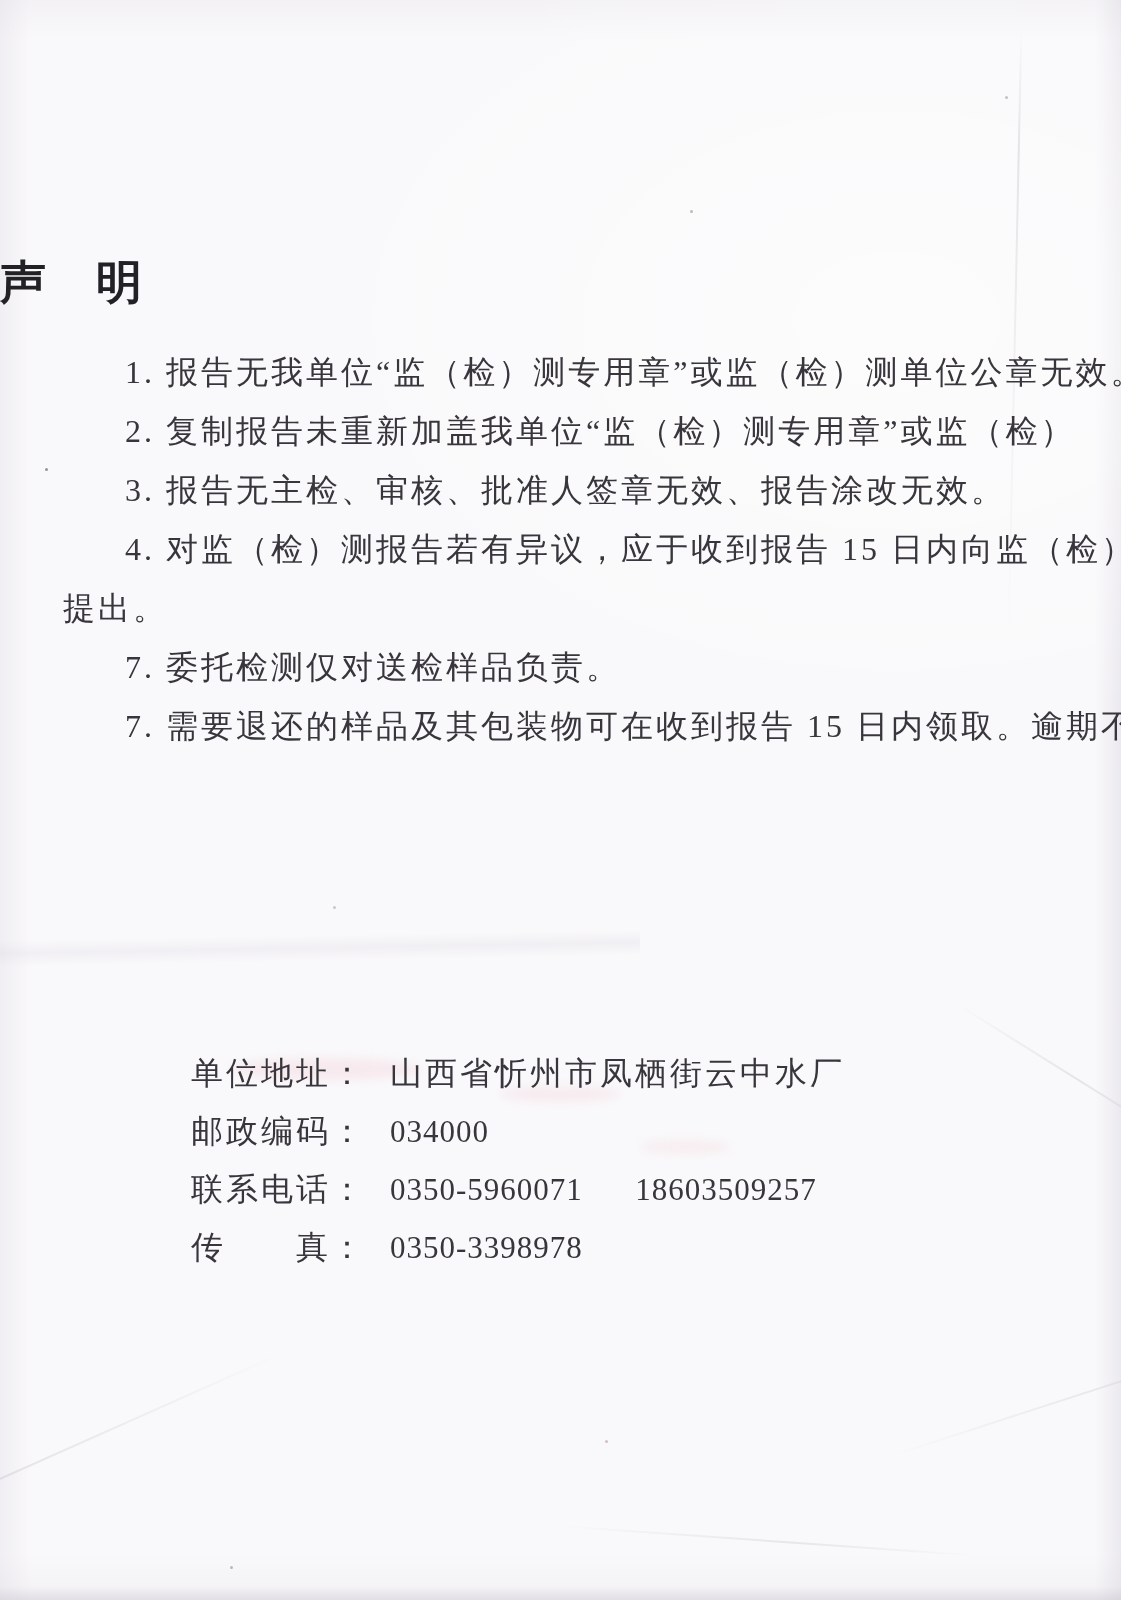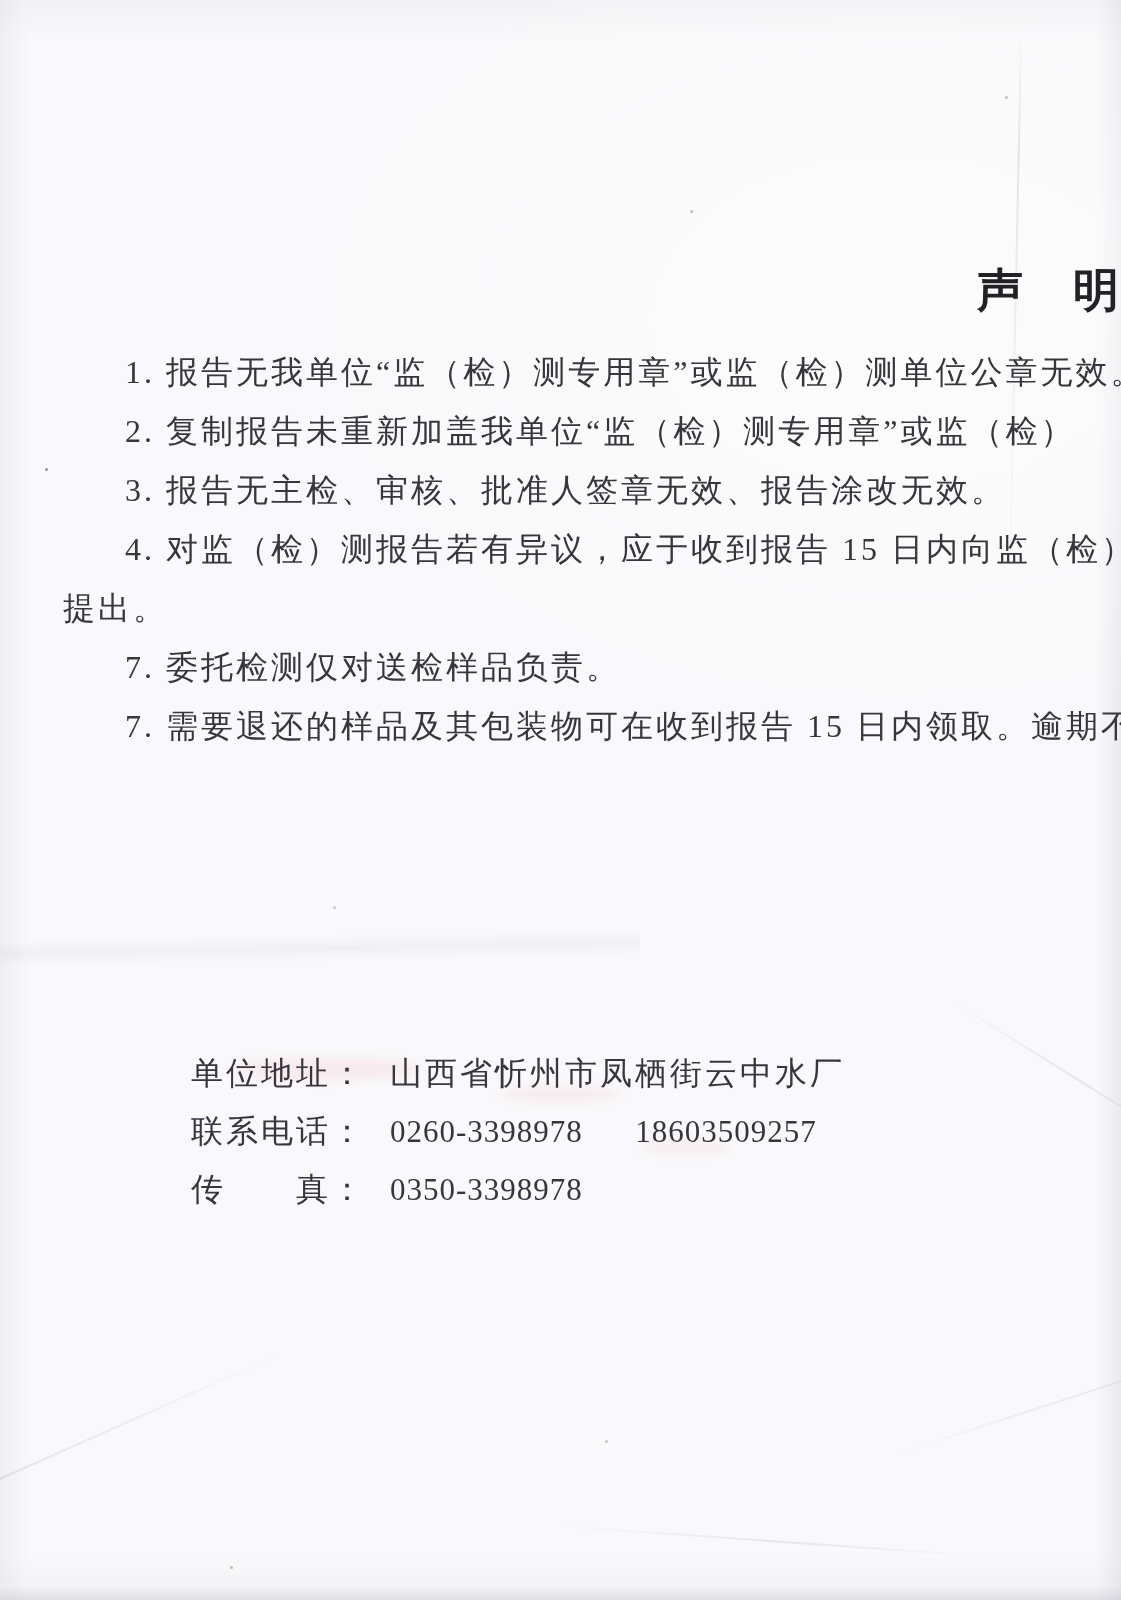--- a/index.html
+++ b/index.html
@@ -47,22 +47,22 @@
   .smudge-pink2 { left: 500px; top: 1086px; width: 120px; height: 16px; background: rgba(236,140,158,0.10); }
   .smudge-pink3 { left: 640px; top: 1140px; width: 90px; height: 14px; background: rgba(236,140,158,0.09); }
   .specks { position: absolute; left: 45px; top: 468px; width: 3px; height: 3px;
     background: rgba(70,68,76,0.55); border-radius: 50%;
     box-shadow: 185px 1098px 0 rgba(120,80,90,0.4), 645px -258px 0 rgba(110,108,118,0.45),
                 960px -372px 0 rgba(110,108,118,0.4), 288px 438px 0 rgba(110,108,118,0.35),
                 560px 972px 0 rgba(130,90,100,0.35); }
   
   .title {
     position: absolute;
-    left: 0; top: 264px; width: 100%;
-    text-align: right;
+    left: 0; top: 256px; width: 100%;
+    text-align: left;
     font-family: "Liberation Sans", "DejaVu Sans", sans-serif;
     font-weight: 700;
     font-size: 46px;
     line-height: 52px;
     color: #222126;
     letter-spacing: 2px;
   }
   .statement {
     position: absolute;
     left: 63px; top: 343px; width: 1035px;
@@ -118,20 +118,23 @@
     <div class="line">提出。</div>
     <div class="line indent">7. 委托检测仅对送检样品负责。</div>
     <div class="line indent">7. 需要退还的样品及其包装物可在收到报告 15 日内领取。逾期不领</div>
   </div>
 
   <div class="contact">
     <div class="contact-line">
       <span class="c-label">单位地址：</span><span class="c-value">山西省忻州市凤栖街云中水厂</span>
     </div>
     <div class="contact-line">
-      <span class="c-label">联系电话：</span><span class="c-value num">0260-3398978      18603509257</span>
+      <span class="c-label">邮政编码：</span><span class="c-value num">034000</span>
+    </div>
+    <div class="contact-line">
+      <span class="c-label">联系电话：</span><span class="c-value num">0350-5960071      18603509257</span>
     </div>
     <div class="contact-line">
       <span class="c-label">传　　真：</span><span class="c-value num">0350-3398978</span>
     </div>
   </div>
 
 </div>
 
 </body></html>

